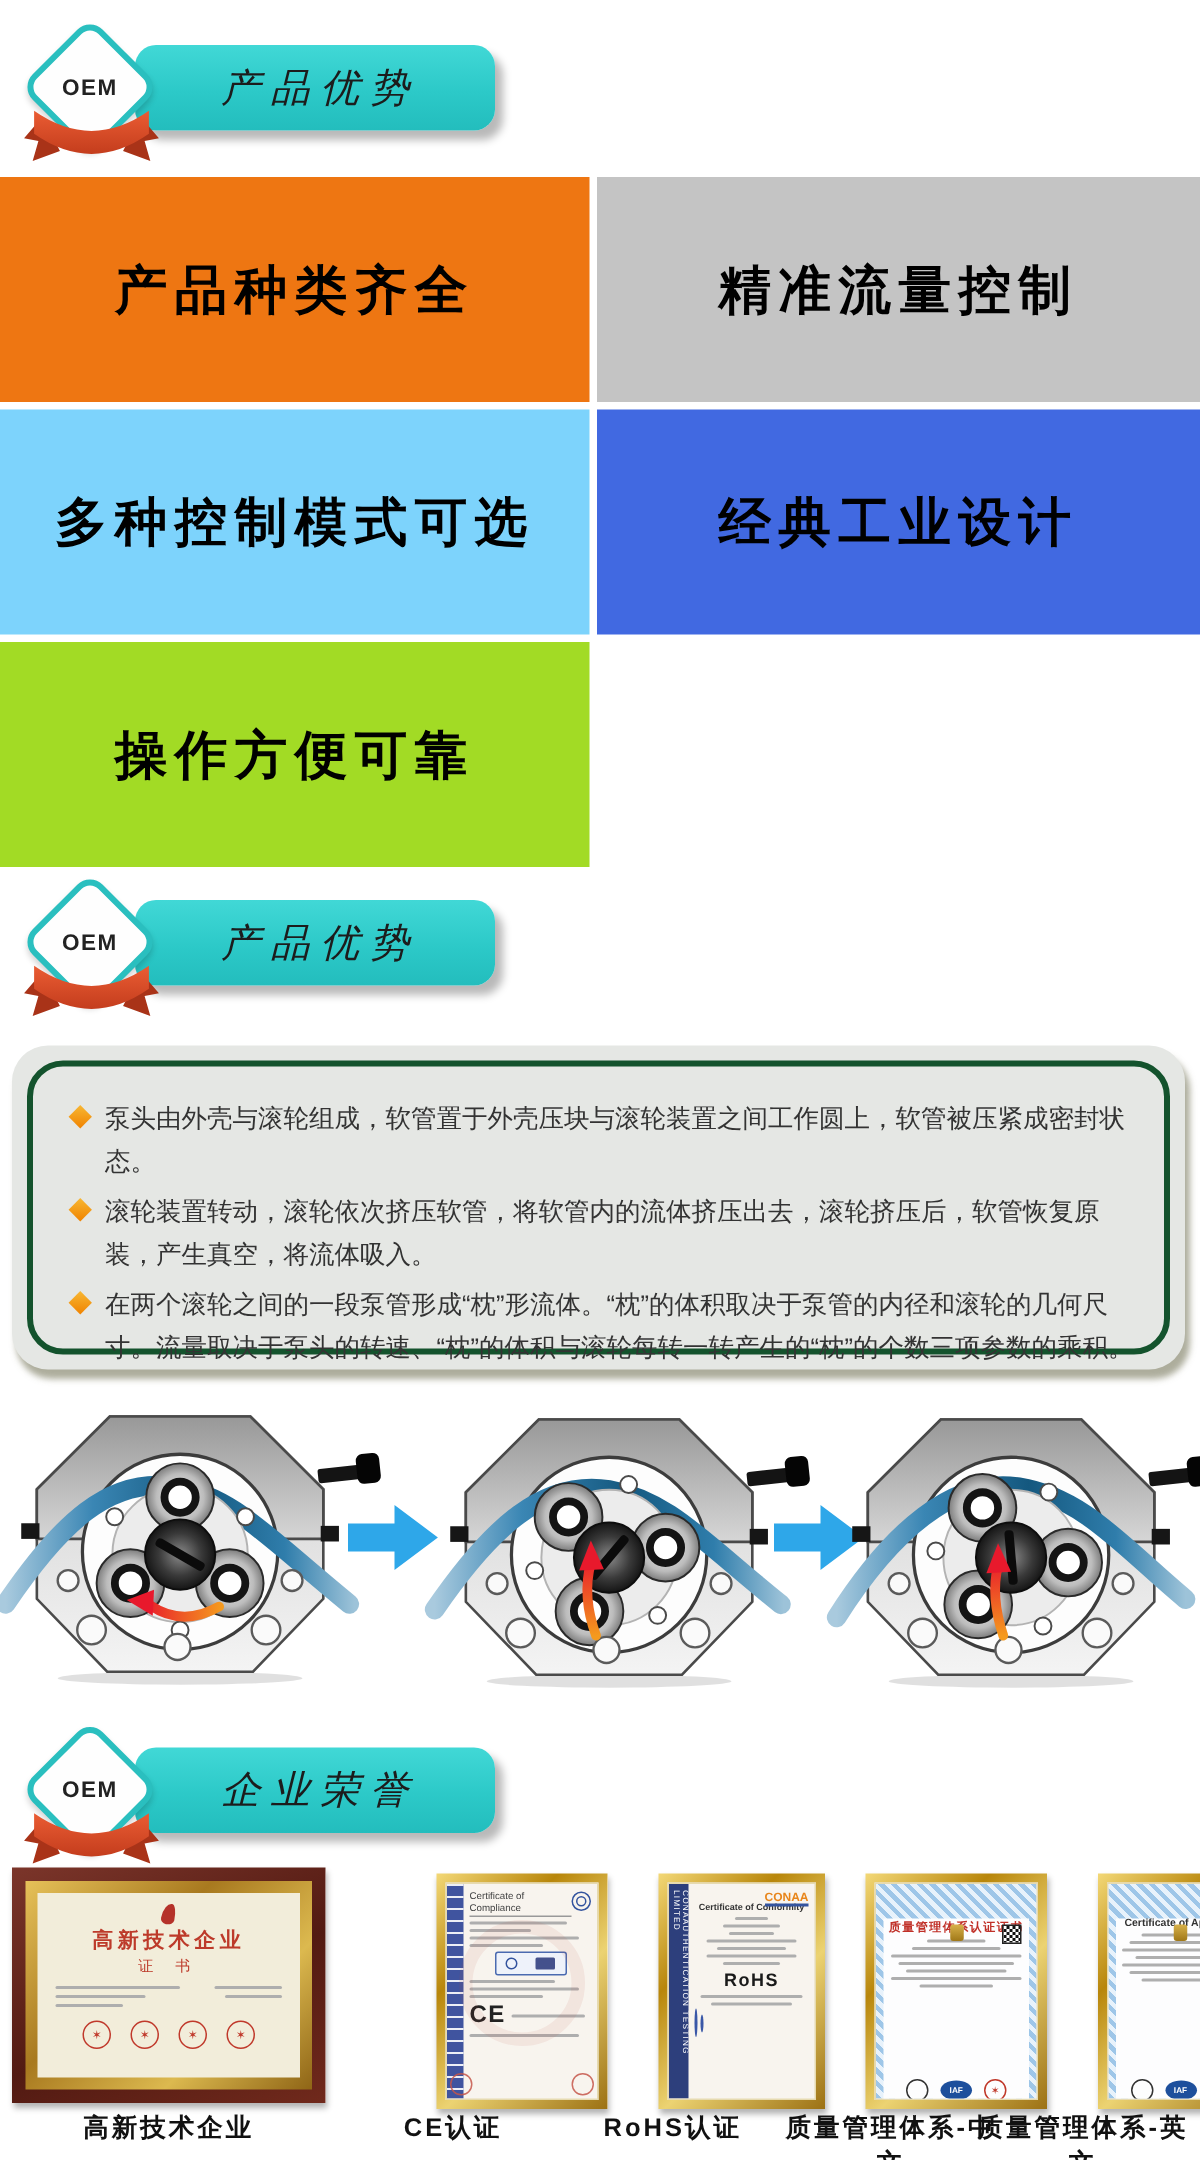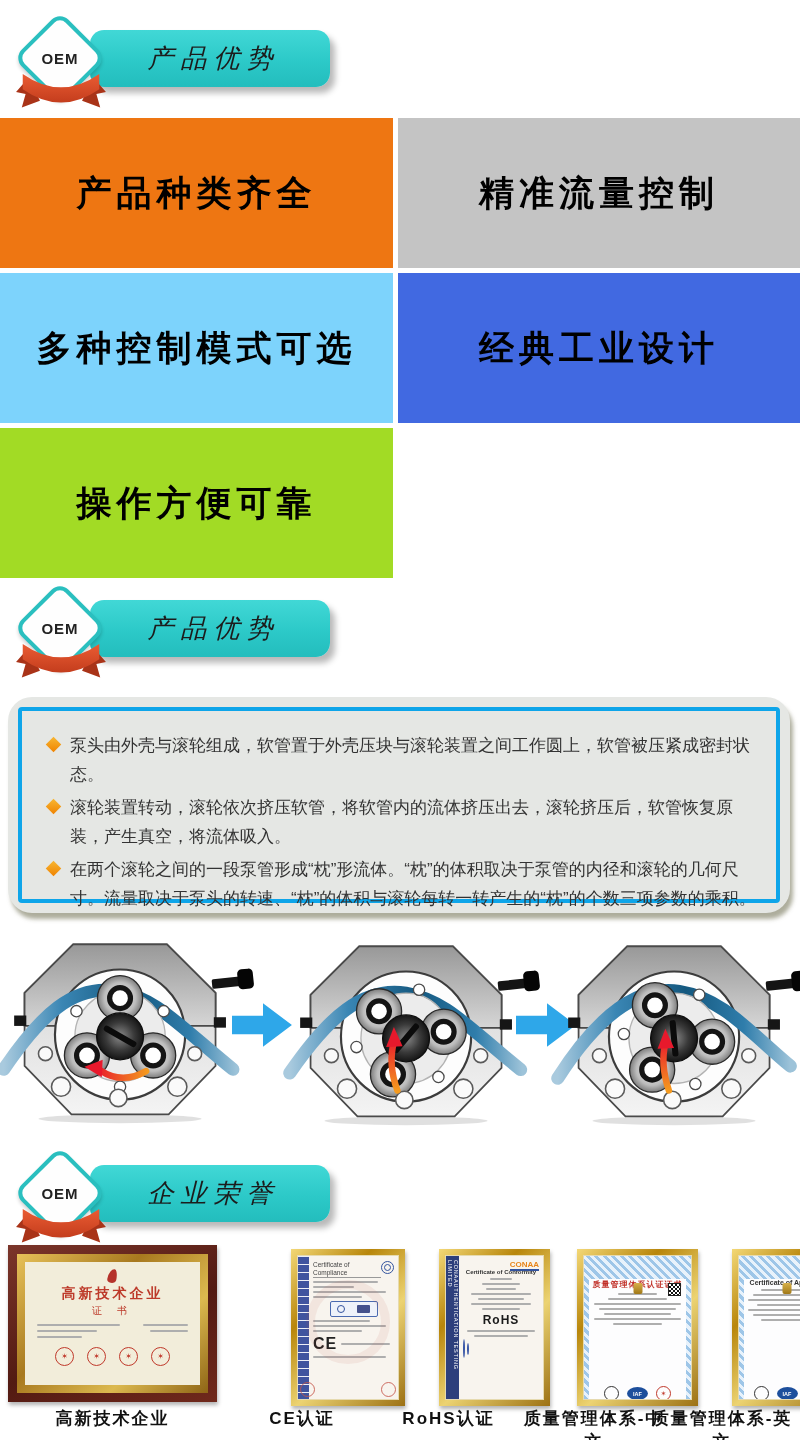--- a/index.html
+++ b/index.html
@@ -24,21 +24,21 @@
   .adv-grid{position:absolute;left:0;top:118px;width:800px;display:grid;
             grid-template-columns:393px 402px;grid-auto-rows:150px;gap:5px;}
   .adv{display:flex;align-items:center;justify-content:center;
        font-size:35px;font-weight:bold;letter-spacing:5px;color:#000;}
 
   
   .principle{position:absolute;left:8px;top:697px;width:782px;height:216px;
              background:#e5e7e4;border-radius:24px;
              box-shadow:3px 6px 4px rgba(105,105,75,0.55);}
   .principle-inner{position:absolute;left:10px;right:10px;top:10px;bottom:10px;
-             border:4px solid #0ea5e9;border-radius:4px;box-sizing:border-box;
+             border:4px solid #14532d;border-radius:24px;box-sizing:border-box;
              padding:20px 20px 0 24px;}
   .principle ul{margin:0;padding:0;}
   .principle li{list-style:none;position:relative;padding-left:24px;
              font-size:17px;color:#333;line-height:29px;margin-bottom:4px;}
   .bullet-diamond{position:absolute;left:2px;top:8px;width:11px;height:11px;
              background:linear-gradient(135deg,#f7b733,#ee7612);transform:rotate(45deg);}
 
   
   .pump{position:absolute;width:250px;height:192px;}
   .pump svg{width:100%;height:100%;overflow:visible;}

